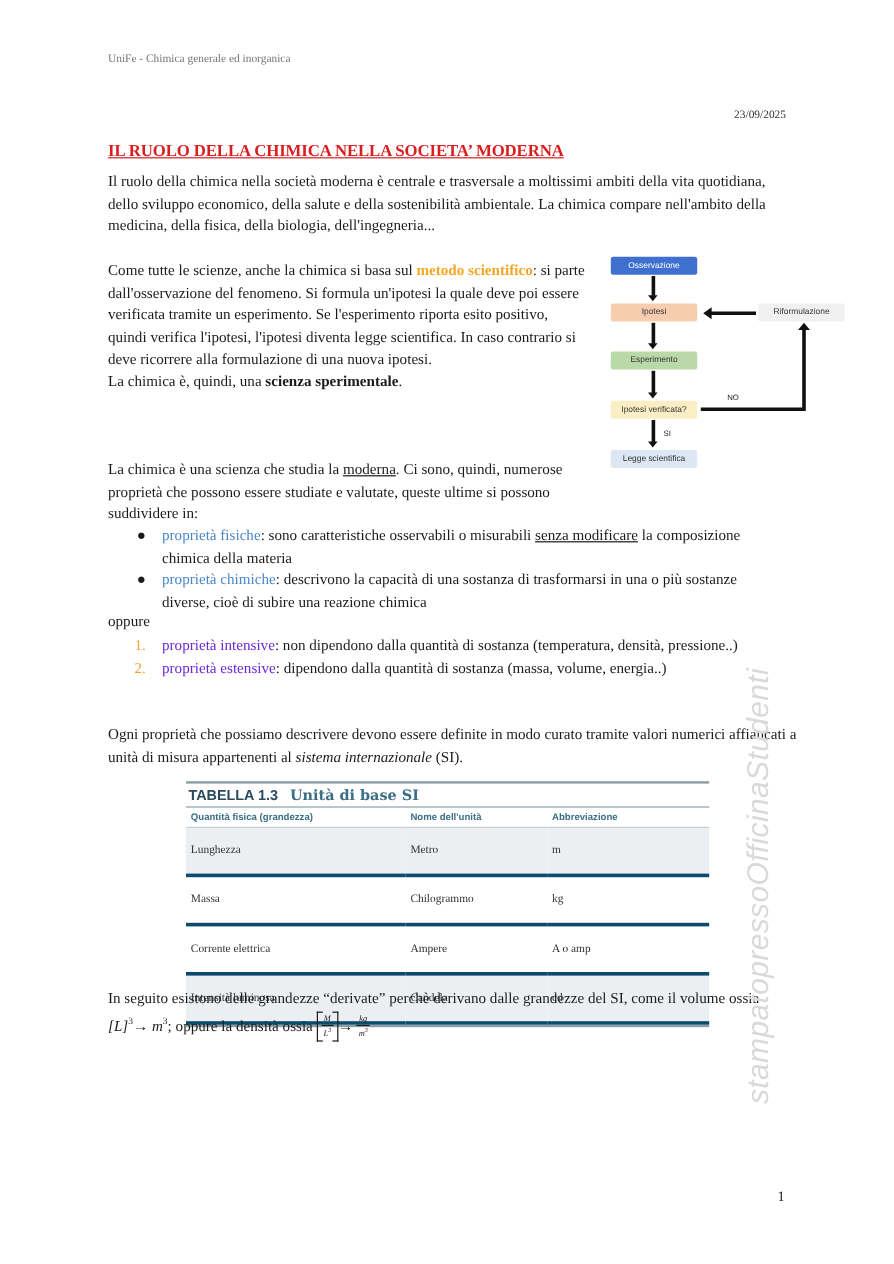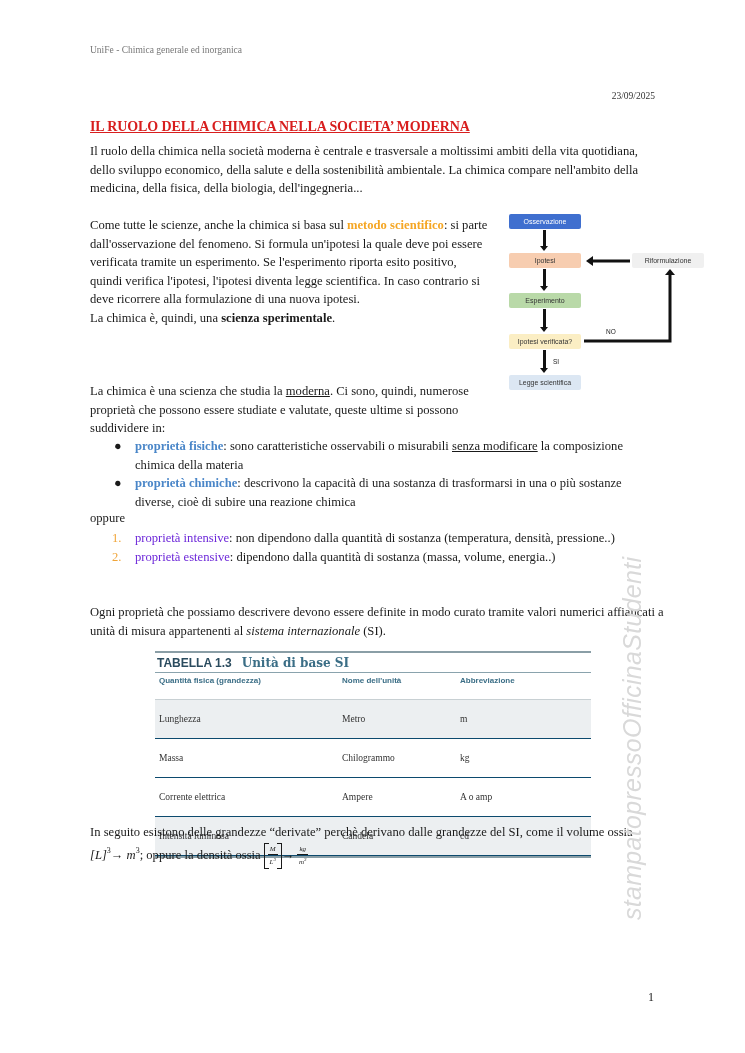--- a/index.html
+++ b/index.html
@@ -11,21 +11,21 @@
 
     .title { position: absolute; left: 90px; top: 119px; font-size: 14px; font-weight: bold; color: #d81e1e; text-decoration: underline; font-family: "Liberation Serif", serif; letter-spacing: -0.1px; }
 
     .para { position: absolute; left: 90px; font-size: 12.6px; line-height: 18.5px; font-family: "Liberation Serif", serif; color: #1a1a1a; }
     .p1 { top: 142px; width: 570px; }
     .p2 { top: 216px; width: 400px; }
     .p3 { top: 382px; width: 400px; }
 
     .orange { color: #f5a623; font-weight: bold; }
     .orange-light { color: #6d28d9; }
-    .blue { color: #4a86c8; font-weight: bold; }
+    .blue { color: #4a86c8; }
     .ul { text-decoration: underline; }
     b { font-weight: bold; }
     i { font-style: italic; }
 
     .bullets { position: absolute; left: 90px; top: 437px; width: 560px; font-size: 12.6px; line-height: 18.5px; font-family: "Liberation Serif", serif; }
     .bullets .item { position: relative; padding-left: 45px; }
     .bullets .item .dot { position: absolute; left: 24px; top: 0; }
 
     .oppure { position: absolute; left: 90px; top: 511px; font-size: 12.6px; font-family: "Liberation Serif", serif; }
 
@@ -58,22 +58,22 @@
     .arrow-v::after { content: ""; position: absolute; left: -3px; bottom: -4px; border-left: 4.5px solid transparent; border-right: 4.5px solid transparent; border-top: 5px solid #111; }
     .flabel { position: absolute; font-family: "Liberation Sans", sans-serif; font-size: 6.5px; color: #222; }
 
     
     .si-table { position: absolute; left: 155px; top: 651px; width: 436px; font-family: "Liberation Serif", serif; }
     .si-table .topline { height: 2px; background: #8a9ea6; }
     .si-table .caption { font-family: "Liberation Sans", sans-serif; font-size: 12px; padding: 3px 2px 2px; color: #3b6e86; font-weight: bold; border-bottom: 1.2px solid #8aa3ad; }
     .si-table .caption .lbl { color: #2a4b5e; font-family: "Liberation Sans", sans-serif; }
     .si-table .caption .ttl { color: #3b6e86; font-family: "DejaVu Serif", serif; margin-left: 10px; margin-top: 44px; }
     .si-table table { width: 100%; border-collapse: collapse; font-size: 9.5px; }
-    .si-table th { text-align: left; font-weight: bold; font-family: "Liberation Sans", sans-serif; font-size: 8px; color: #3b6e86; padding: 3px 4px 14px; height: 16px; border-bottom: 1px solid #c8d0d3; }
-    .si-table td { padding: 14px 4px; height: 28px; color: #333; border-bottom: 1px solid #0c4a6e; }
+    .si-table th { text-align: left; font-weight: bold; font-family: "Liberation Sans", sans-serif; font-size: 8px; color: #3b6e86; padding: 3px 4px 4px; height: 16px; border-bottom: 1px solid #c8d0d3; }
+    .si-table td { padding: 14px 4px; height: 28px; color: #333; border-bottom: 3px solid #0c4a6e; }
     .si-table tr.shade td { background: #eceff1; }
     .si-table .c1 { width: 183px; }
     .si-table .c2 { width: 118px; margin-left: 17px; }
     .si-table .bottomline { height: 2px; background: #8a9ea6; }
 
     .watermark { position: absolute; left: 618px; top: 920px; transform: rotate(-90deg); transform-origin: left top; font-family: "Liberation Sans", sans-serif; font-style: italic; font-size: 25px; color: #d9d9d9; white-space: nowrap; letter-spacing: 0.3px; }
 
     .page-num { position: absolute; left: 648px; top: 990px; font-size: 12px; font-family: "Liberation Serif", serif; color: #1a1a1a; }
   </style>
 </head>

